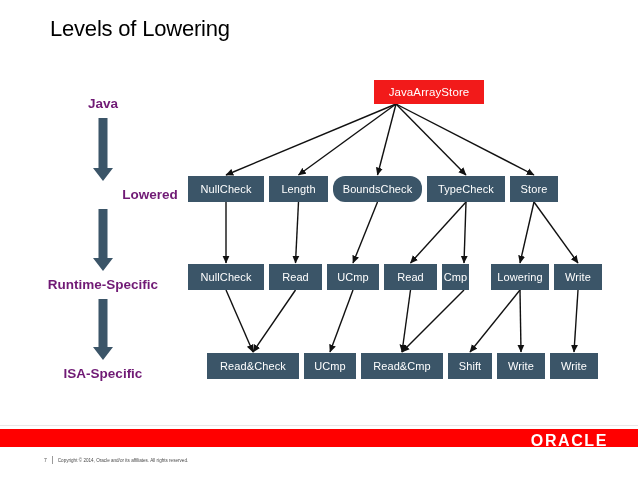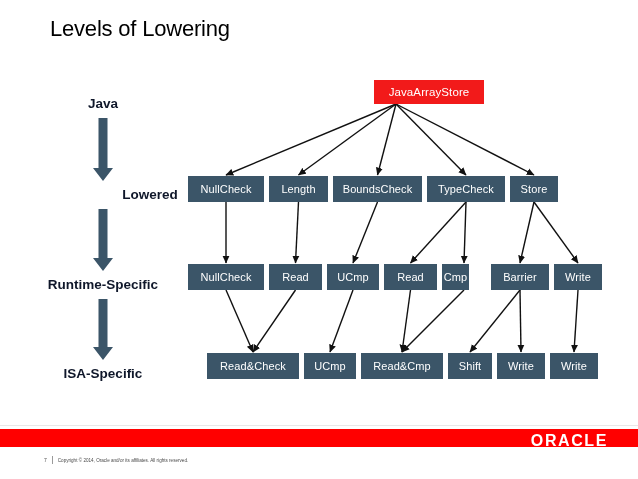--- a/index.html
+++ b/index.html
@@ -30,21 +30,21 @@
     font-weight: normal;
     letter-spacing: -0.2px;
     color: #000000;
     white-space: nowrap;
   }
   
   .stage-label {
     position: absolute;
     font-size: 13.5px;
     font-weight: bold;
-    color: #0f172a;
+    color: #701a75;
     text-align: center;
     white-space: nowrap;
     transform: translateX(-50%);
   }
   .stage-arrow {
     position: absolute;
     transform: translateX(-50%);
   }
   
   .node {
@@ -174,29 +174,29 @@
         <line x1="520" y1="290" x2="470" y2="352" stroke="#111111" stroke-width="1.4" marker-end="url(#arrowhead)"></line>
         <line x1="520" y1="290" x2="521" y2="352" stroke="#111111" stroke-width="1.4" marker-end="url(#arrowhead)"></line>
         <line x1="578" y1="290" x2="574" y2="352" stroke="#111111" stroke-width="1.4" marker-end="url(#arrowhead)"></line>
       </g>
   </svg>
 
   <div id="nodes">
       <div class="node root" style="left: 341px; top: 80px; width: 110px; height: 24px; margin-left: 33px;">JavaArrayStore</div>
       <div class="node" style="left: 188px; top: 176px; width: 76px; height: 26px;">NullCheck</div>
       <div class="node" style="left: 269px; top: 176px; width: 59px; height: 26px;">Length</div>
-      <div class="node" style="left: 333px; top: 176px; width: 89px; height: 26px;">BoundsCheck</div>
+      <div class="node" style="left: 333px; top: 176px; width: 89px; height: 26px; border-radius: 12px;">BoundsCheck</div>
       <div class="node" style="left: 427px; top: 176px; width: 78px; height: 26px;">TypeCheck</div>
       <div class="node" style="left: 510px; top: 176px; width: 48px; height: 26px;">Store</div>
       <div class="node" style="left: 188px; top: 264px; width: 76px; height: 26px;">NullCheck</div>
       <div class="node" style="left: 269px; top: 264px; width: 53px; height: 26px;">Read</div>
       <div class="node" style="left: 327px; top: 264px; width: 52px; height: 26px;">UCmp</div>
       <div class="node" style="left: 384px; top: 264px; width: 53px; height: 26px;">Read</div>
       <div class="node" style="left: 442px; top: 264px; width: 27px; height: 26px;">Cmp</div>
-      <div class="node" style="left: 491px; top: 264px; width: 58px; height: 26px;">Barrier</div>
+      <div class="node" style="left: 491px; top: 264px; width: 58px; height: 26px;">Lowering</div>
       <div class="node" style="left: 554px; top: 264px; width: 48px; height: 26px;">Write</div>
       <div class="node" style="left: 207px; top: 353px; width: 92px; height: 26px;">Read&amp;Check</div>
       <div class="node" style="left: 304px; top: 353px; width: 52px; height: 26px;">UCmp</div>
       <div class="node" style="left: 361px; top: 353px; width: 82px; height: 26px;">Read&amp;Cmp</div>
       <div class="node" style="left: 448px; top: 353px; width: 44px; height: 26px;">Shift</div>
       <div class="node" style="left: 497px; top: 353px; width: 48px; height: 26px;">Write</div>
       <div class="node" style="left: 550px; top: 353px; width: 48px; height: 26px;">Write</div>
     </div>
 
   <div id="top-rule"></div>

